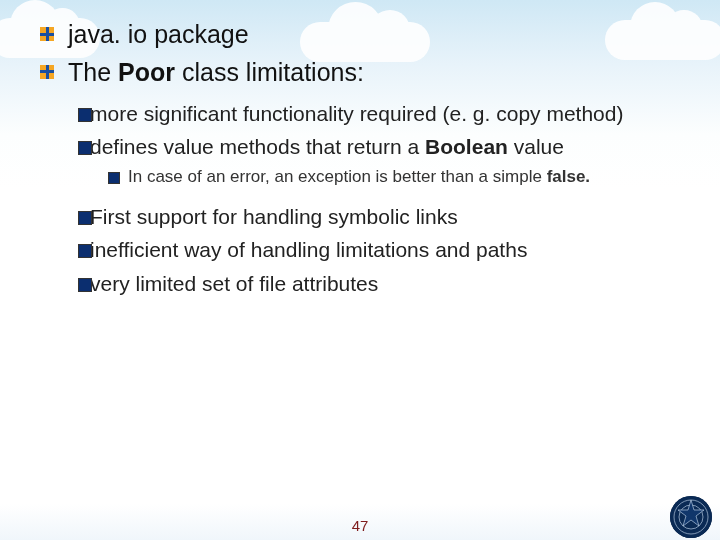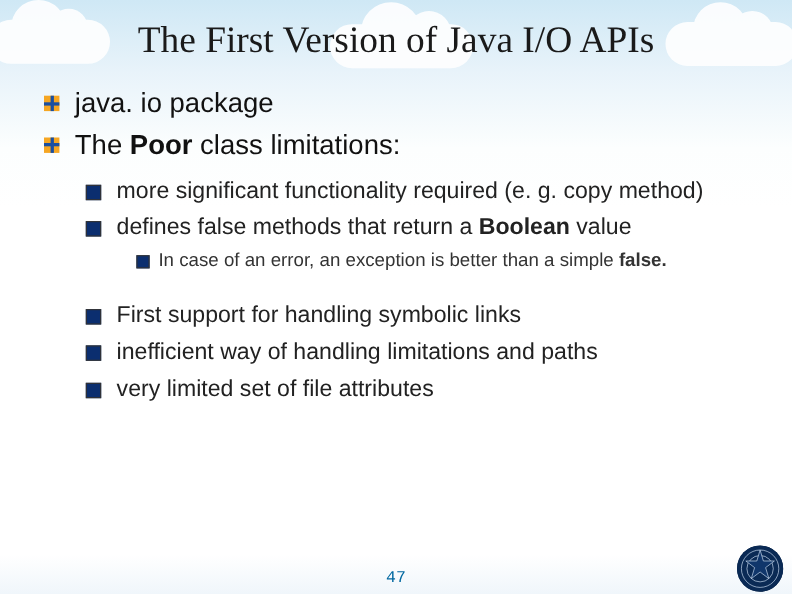--- a/index.html
+++ b/index.html
@@ -58,37 +58,37 @@
       linear-gradient(#1a4fa0,#1a4fa0) center/3px 14px no-repeat,
       #f5a623;
   }
   .lvl2 {
     margin-top: 10px;
     margin-left: 10px;
   }
   .lvl2 > li {
     font-size: 21px;
     color: #222;
-    padding-left: 28px;
+    padding-left: 12px;
     position: relative;
     line-height: 1.3;
     margin-bottom: 6px;
   }
   .lvl2 > li::before {
     content: "";
     position: absolute;
     left: 0; top: 8px;
     width: 12px; height: 12px;
     background: #0b2e6f;
     border: 1px solid #333;
   }
   .lvl3 {
     margin-top: 6px;
     margin-left: 18px;
-    margin-bottom: 24px;
+    margin-bottom: 14px;
   }
   .lvl3 > li {
     font-size: 17px;
     color: #333;
     padding-left: 20px;
     position: relative;
     line-height: 1.35;
   }
   .lvl3 > li::before {
     content: "";
@@ -100,22 +100,22 @@
   }
   .b { font-weight: bold; }
 
   .footer {
     position: absolute;
     bottom: 6px;
     left: 0;
     width: 100%;
     text-align: center;
     font-size: 15px;
-    color: #0369a1;
-    font-family: Liberation Mono, monospace;
+    color: #7f1d1d;
+    font-family: Liberation Sans, sans-serif;
   }
   .footer-band {
     position: absolute;
     bottom: 0; left: 0;
     width: 100%;
     height: 36px;
     background: linear-gradient(to top, #f0f6fb 0%, #ffffff 100%);
   }
   .logo {
     position: absolute;
@@ -131,35 +131,34 @@
 </style>
 </head>
 <body>
 
 <div class="cloud c1"></div>
 <div class="cloud c2"></div>
 <div class="cloud c3"></div>
 
 <div class="slide">
 
-  <h1 class="title">The First Version of Java I/O APIs</h1>
 
   <ul class="lvl1">
     <li>
       <span>java. io package</span>
     </li>
     <li>
       <span>The </span><span class="b">Poor</span><span> class limitations:</span>
 
       <ul class="lvl2">
         <li>
           <span>more significant functionality required (e. g. copy method)</span>
         </li>
         <li>
-          <span>defines false methods that return a </span><span class="b">Boolean</span><span> value</span>
+          <span>defines value methods that return a </span><span class="b">Boolean</span><span> value</span>
           <ul class="lvl3">
             <li>
               <span>In case of an error, an exception is better than a simple </span><span class="b">false.</span>
             </li>
           </ul>
         </li>
         <li>
           <span>First support for handling symbolic links</span>
         </li>
         <li>

